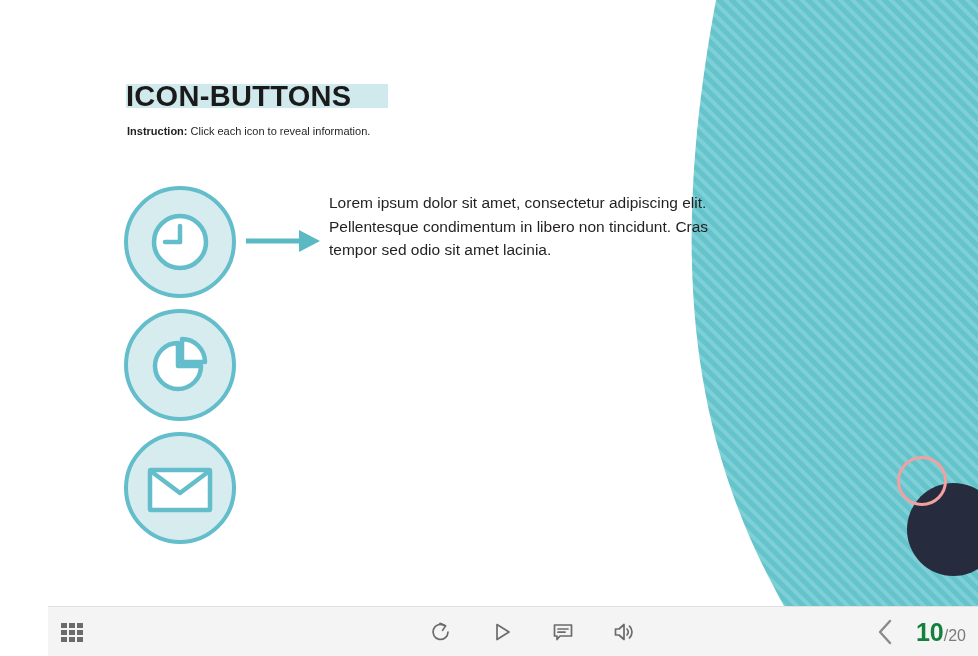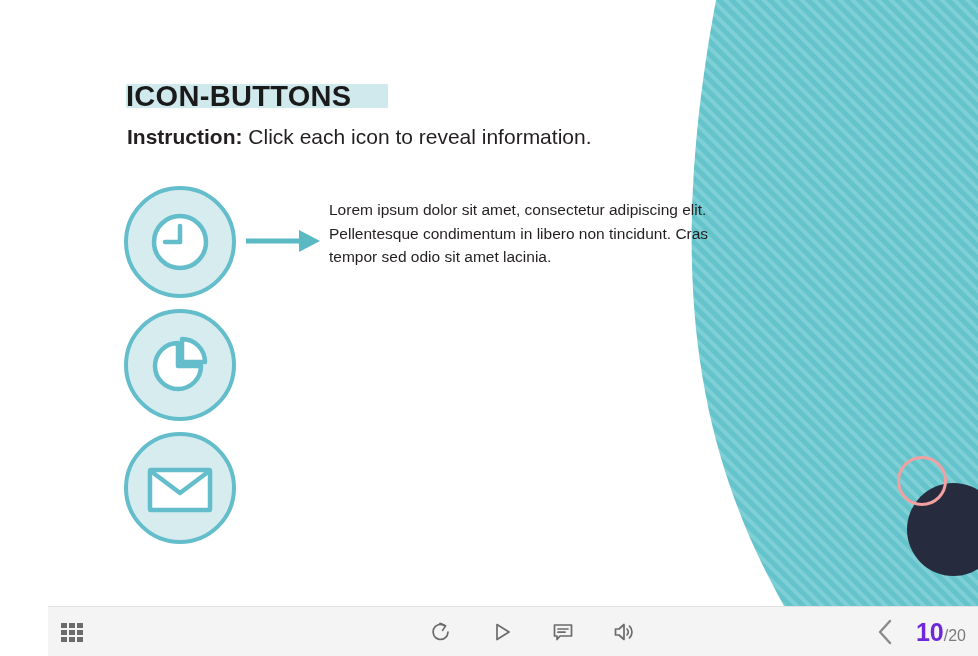--- a/index.html
+++ b/index.html
@@ -74,21 +74,21 @@
     color: #1a1a1a;
     line-height: 36px;
     white-space: nowrap;
   }
 
   
   .instruction {
     position: absolute;
     left: 79px;
     top: 125px;
-    font-size: 21px;
+    font-size: 11px;
     color: #231f20;
     white-space: nowrap;
   }
   .instruction .lead {
     font-weight: bold;
   }
 
   
   .icon-button {
     position: absolute;
@@ -115,21 +115,21 @@
   .arrow {
     position: absolute;
     left: 196px;
     top: 226px;
   }
 
   
   .body-copy {
     position: absolute;
     left: 281px;
-    top: 198px;
+    top: 191px;
     width: 400px;
     font-size: 15.5px;
     line-height: 23.5px;
     color: #231f20;
   }
 
   
   .toolbar {
     position: absolute;
     left: 0;
@@ -194,21 +194,21 @@
   }
   .pager {
     display: flex;
     align-items: baseline;
     color: #5c5c5c;
     user-select: none;
   }
   .pager .cur {
     font-size: 25px;
     font-weight: bold;
-    color: #6d28d9;
+    color: #15803d;
   }
   .pager .tot {
     font-size: 16px;
     color: #7a7a7a;
   }
 </style>
 </head>
 <body>
 
 <div id="slide">

